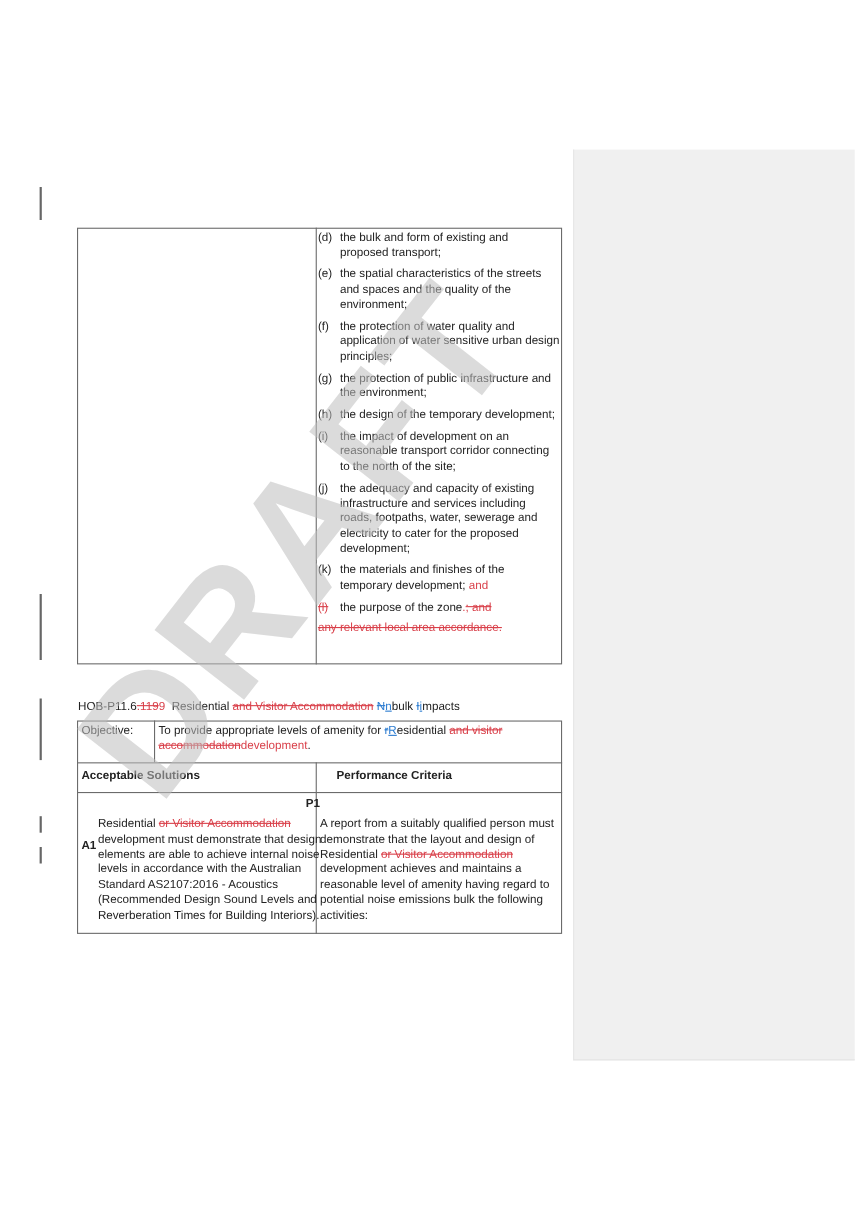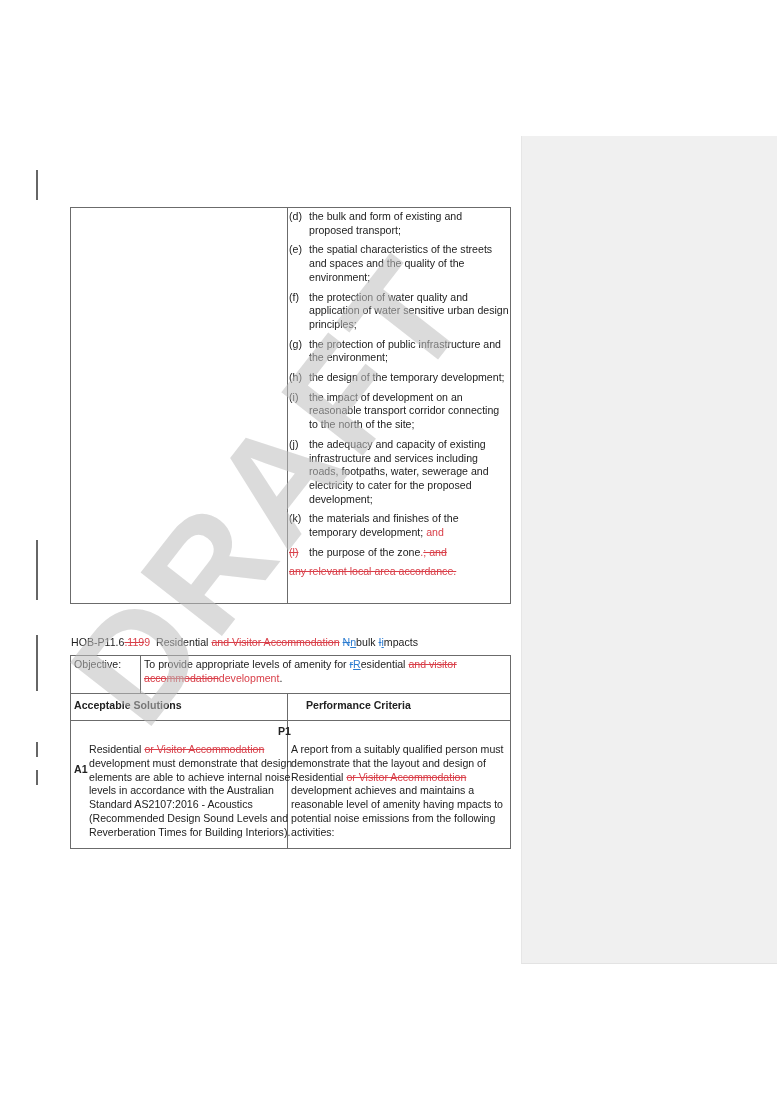--- a/index.html
+++ b/index.html
@@ -101,15 +101,15 @@
 <div class="cell" style="left:74px;top:658px">Objective:</div>
 <div class="cell" style="left:144px;top:658px;width:360px"><span>To provide appropriate levels of amenity for</span> <span class="del-blue">r</span><span class="ins-blue">R</span><span>esidential</span> <span class="del">and visitor accommodation</span><span class="ins">development</span><span>.</span></div>
 
 <div class="cell bold" style="left:74px;top:699px">Acceptable Solutions</div>
 <div class="cell bold" style="left:306px;top:699px">Performance Criteria</div>
 
 <div class="cell bold" style="left:74px;top:763px">A1</div>
 <div class="cell" style="left:89px;top:743px;width:212px"><span>Residential</span> <span class="del">or Visitor Accommodation</span> <span>development must demonstrate that design elements are able to achieve internal noise levels in accordance with the Australian Standard AS2107:2016 - Acoustics (Recommended Design Sound Levels and Reverberation Times for Building Interiors).</span></div>
 
 <div class="cell bold" style="left:278px;top:725px">P1</div>
-<div class="cell" style="left:291px;top:743px;width:218px"><span>A report from a suitably qualified person must demonstrate that the layout and design of Residential</span> <span class="del">or Visitor Accommodation</span> <span>development achieves and maintains a reasonable level of amenity having mpacts to potential noise emissions from the following activities:</span></div>
+<div class="cell" style="left:291px;top:743px;width:218px"><span>A report from a suitably qualified person must demonstrate that the layout and design of Residential</span> <span class="del">or Visitor Accommodation</span> <span>development achieves and maintains a reasonable level of amenity having regard to potential noise emissions bulk the following activities:</span></div>
 
 <div class="watermark">DRAFT</div>
 
 </body></html>

